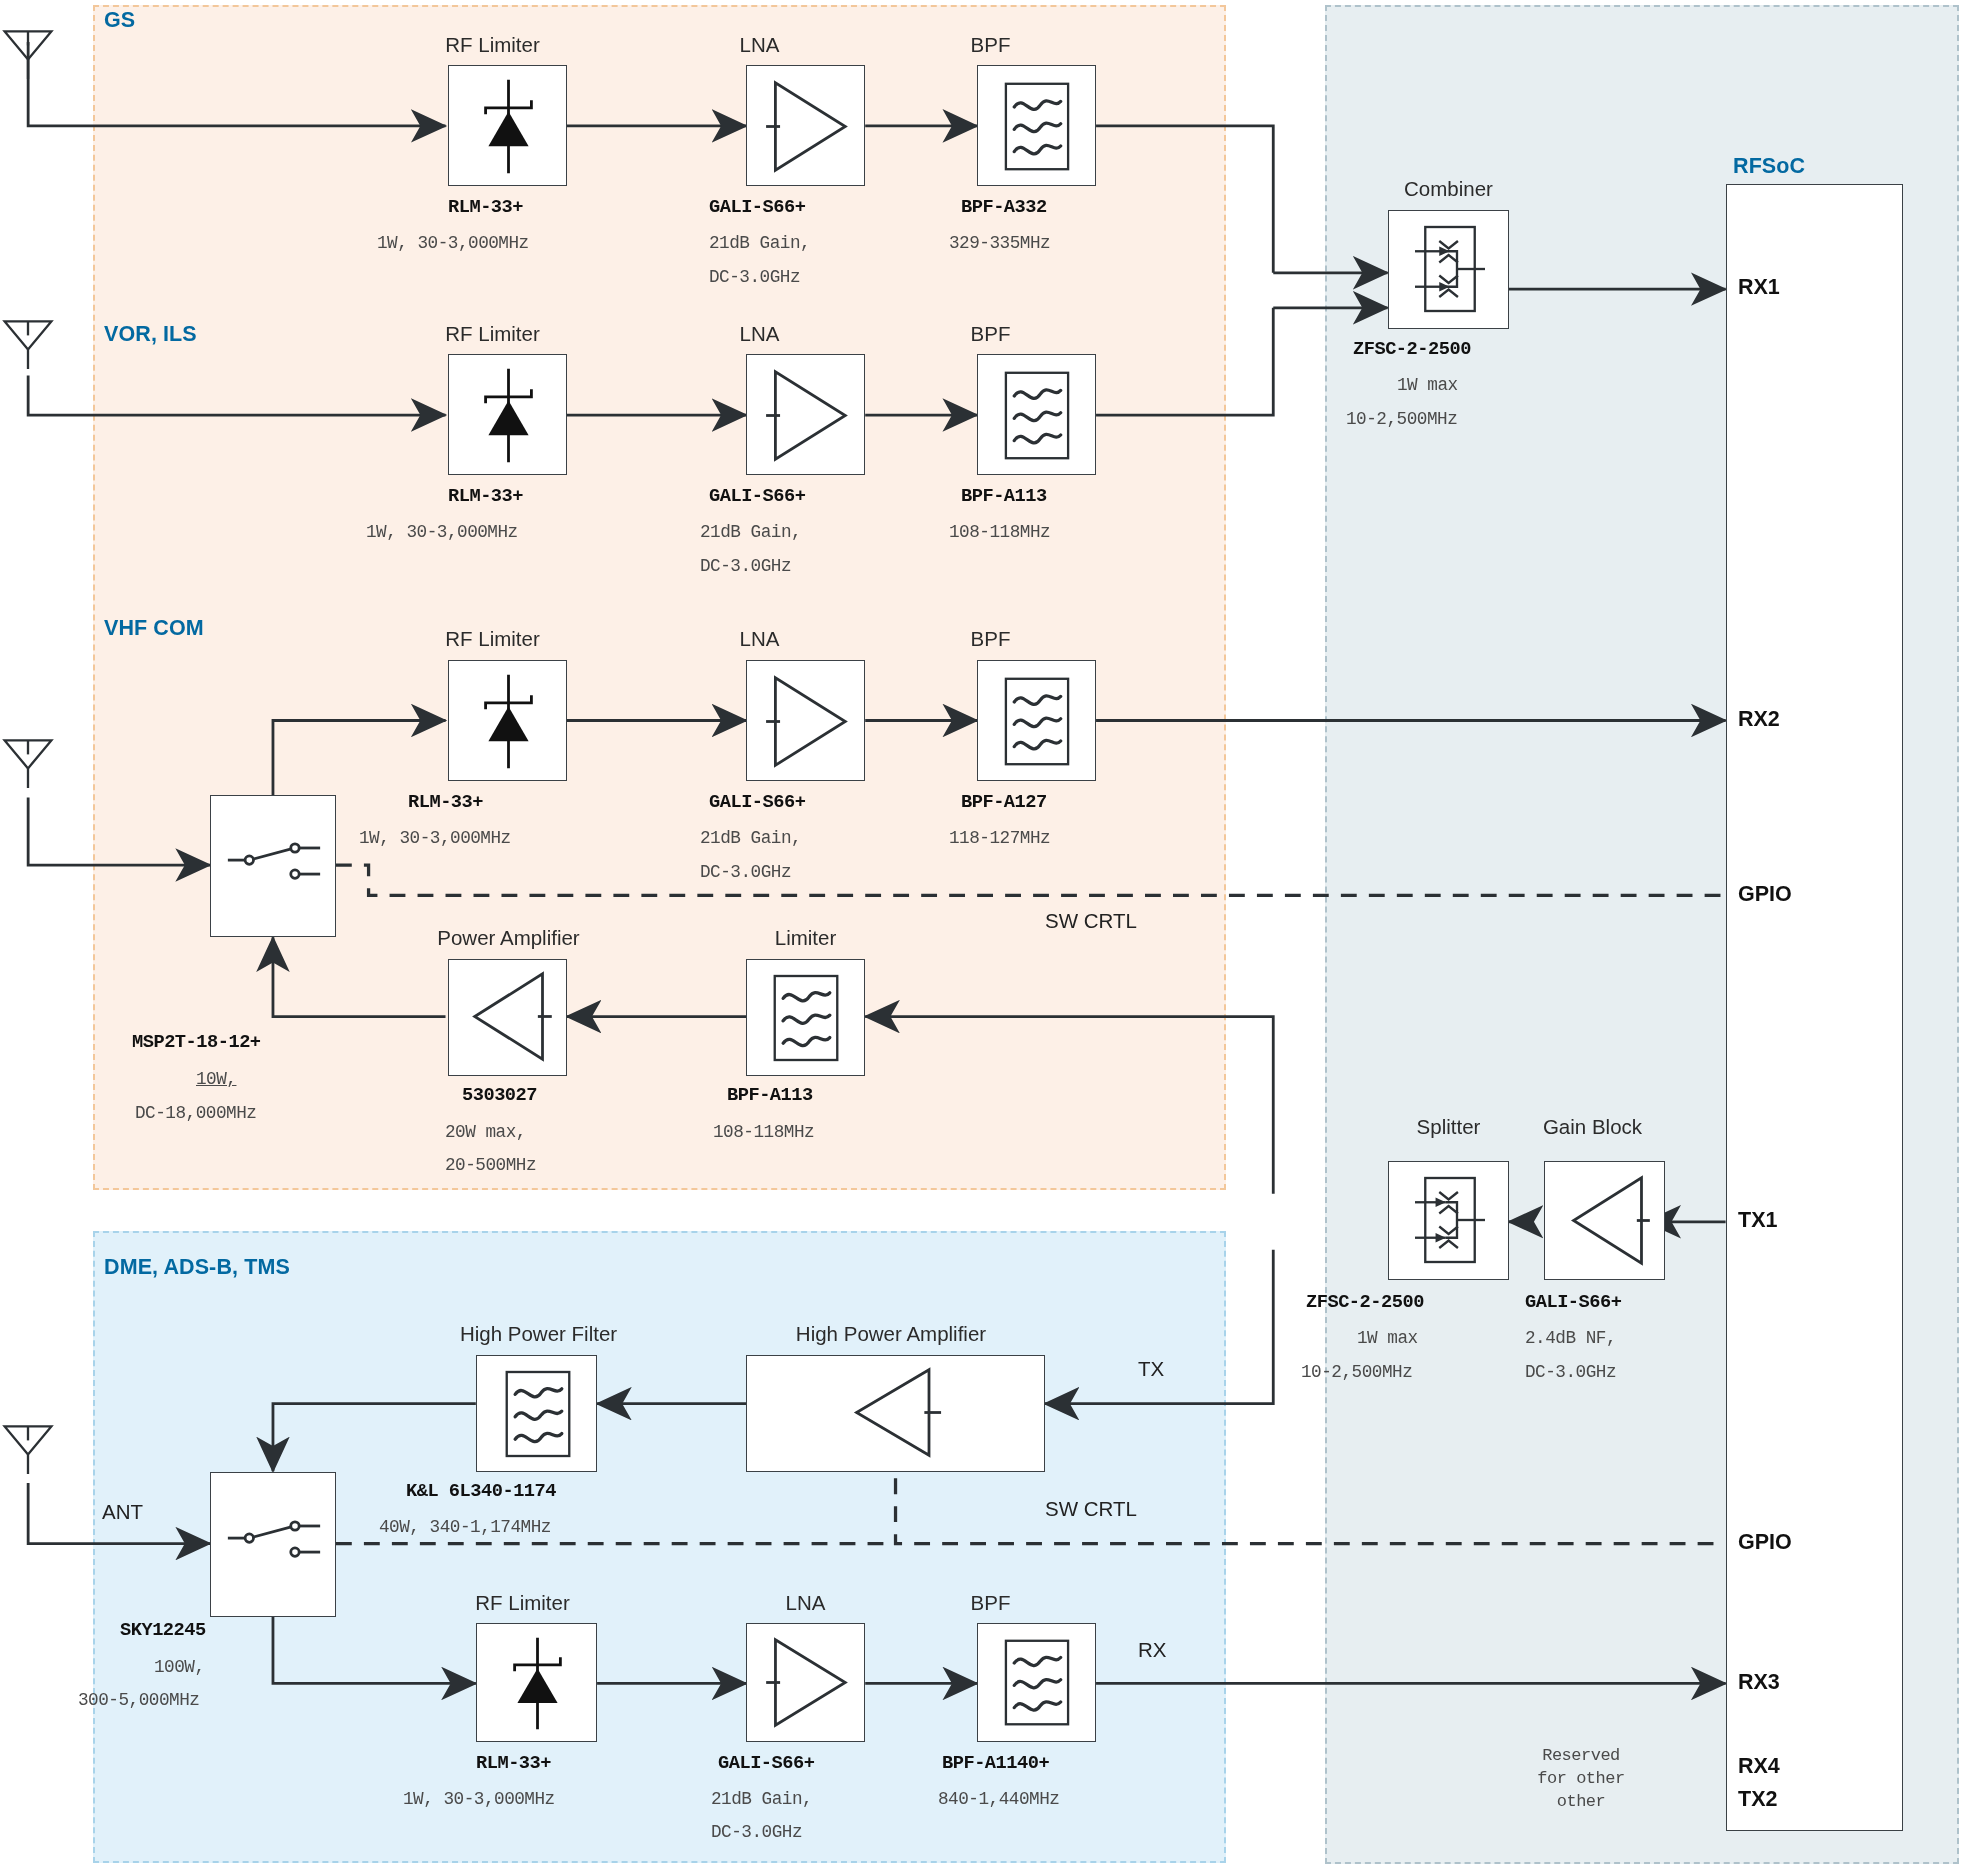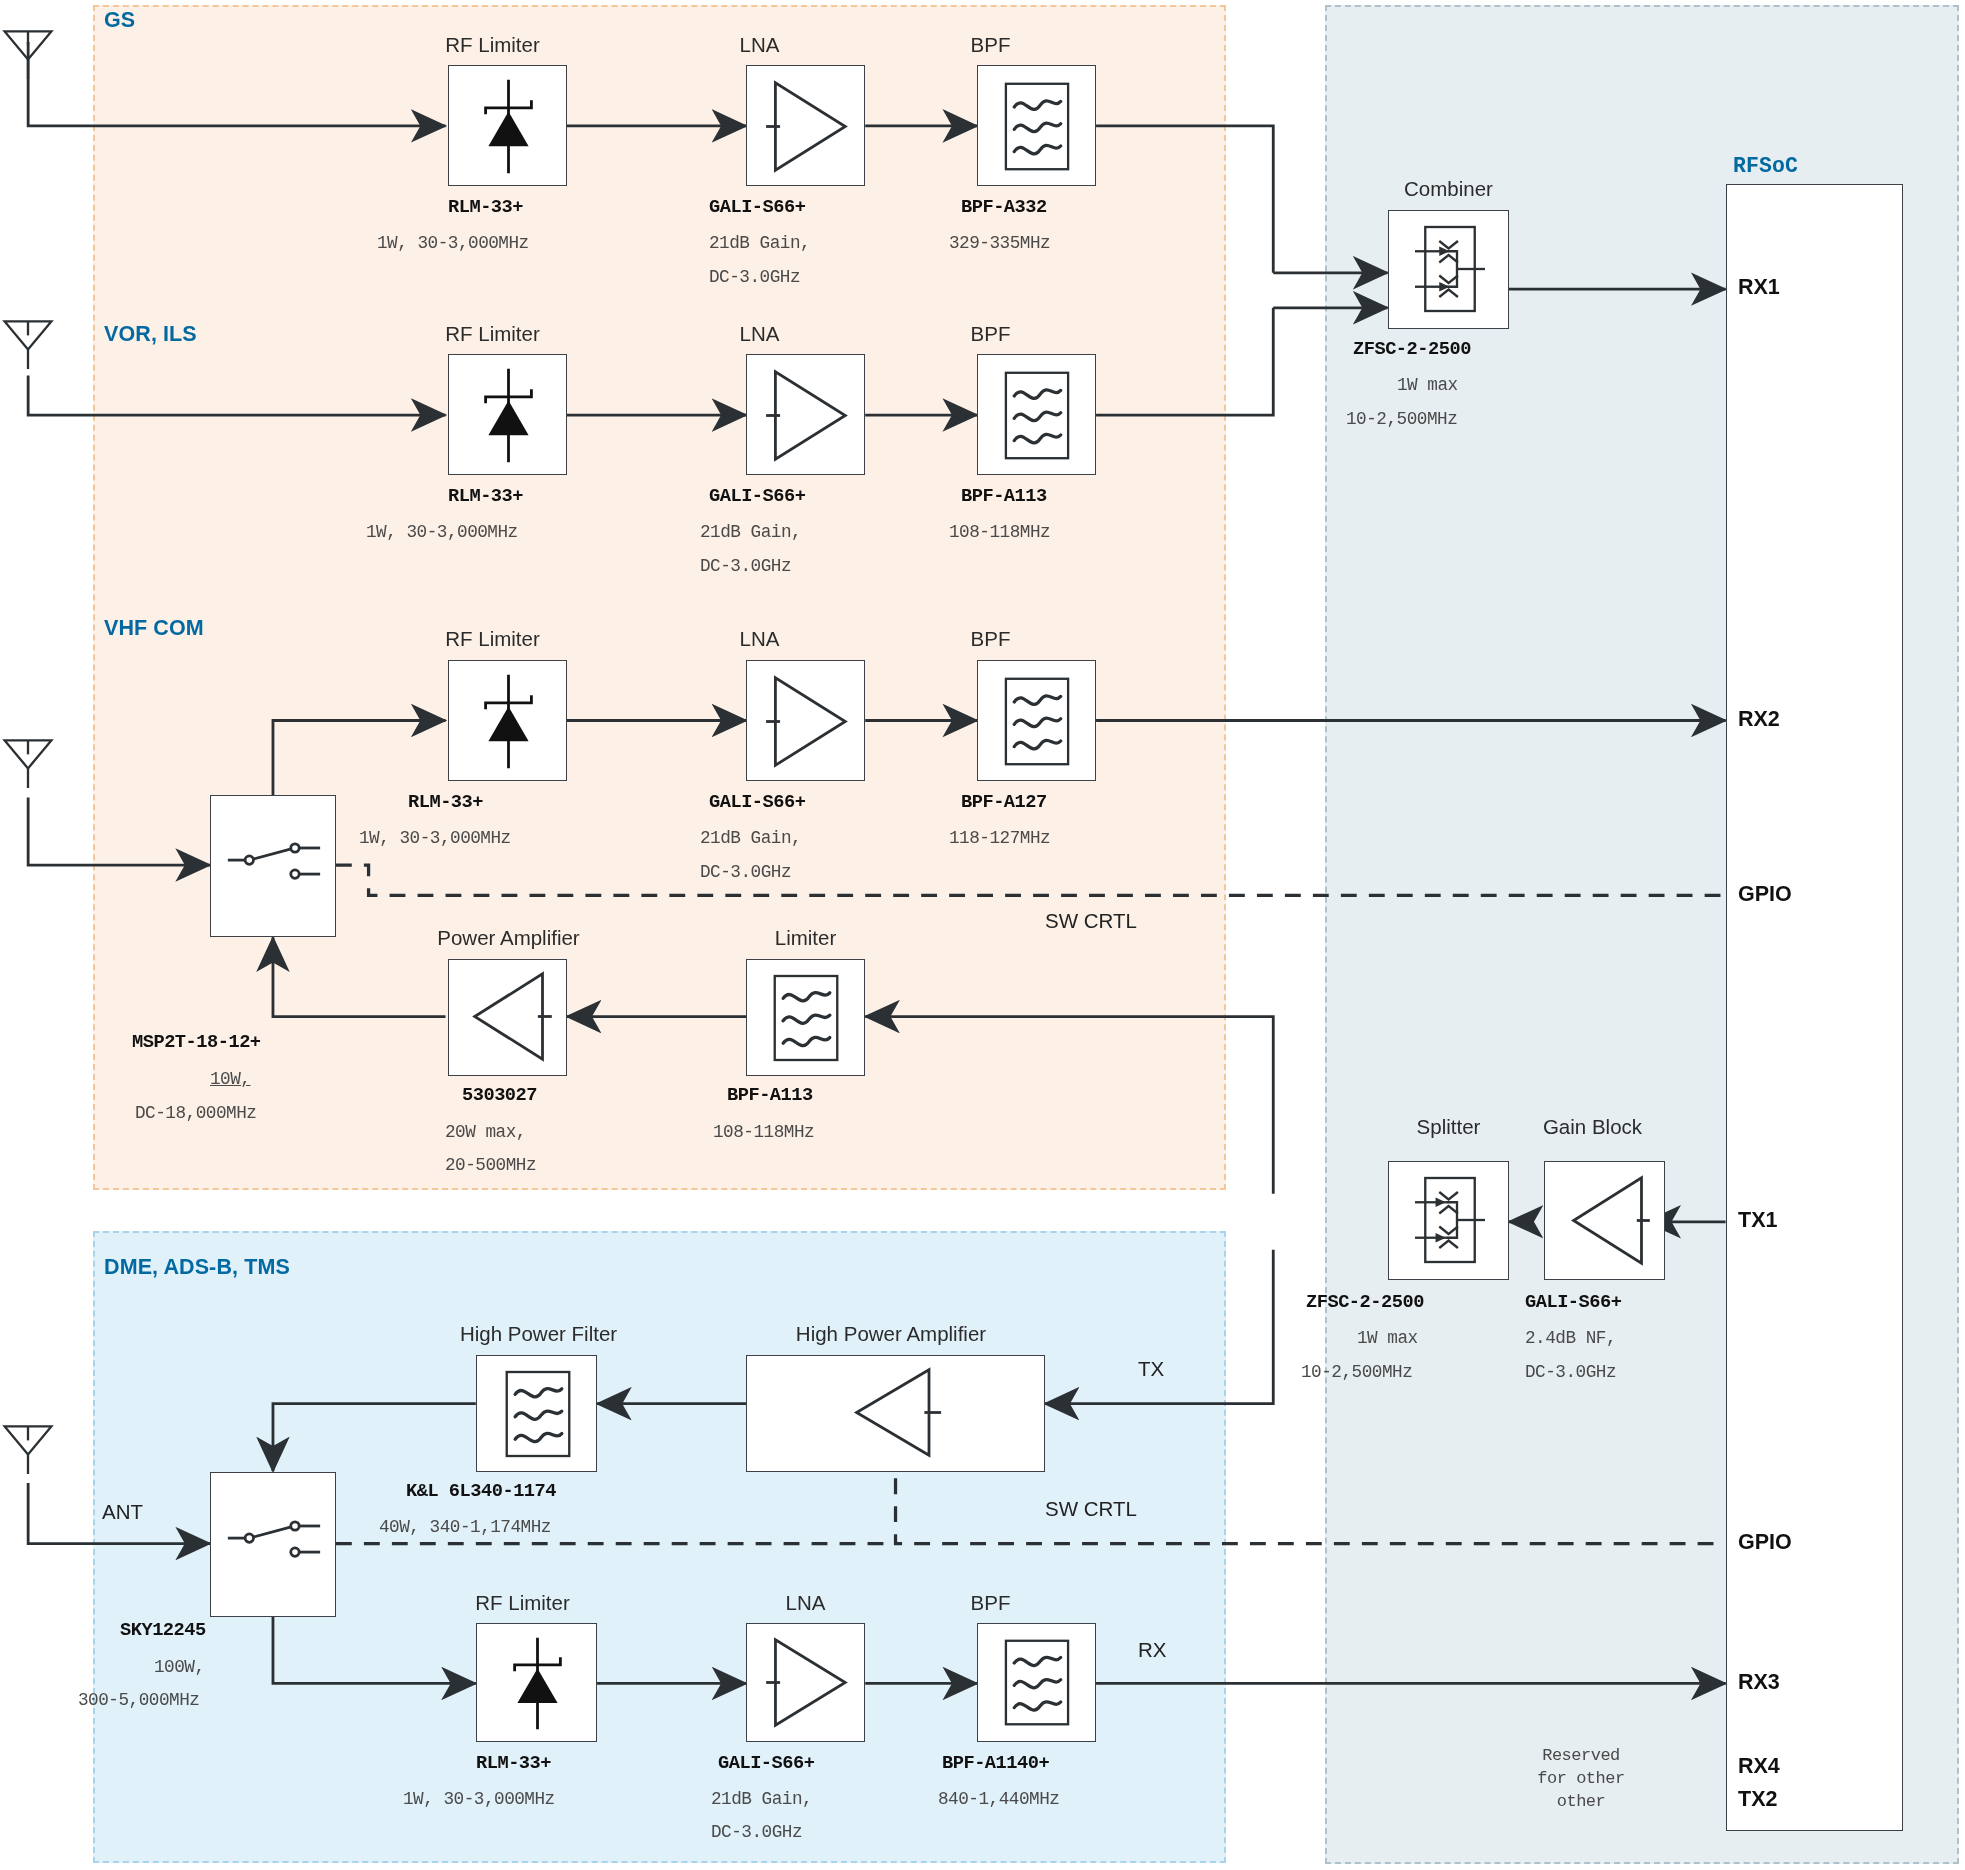--- a/index.html
+++ b/index.html
@@ -116,21 +116,21 @@
         <path d="M10,18 L110,18 L60,78 z"></path>
         <path d="M60,18 L60,48"></path>
         <path d="M60,78 L60,120"></path>
       </g>
   </svg>
 
   <div class="zone-label" style="left:104px;top:8.4px;">GS</div>
   <div class="zone-label" style="left:104px;top:322px;">VOR, ILS</div>
   <div class="zone-label" style="left:104px;top:616px;">VHF COM</div>
   <div class="zone-label" style="left:104px;top:1255px;">DME, ADS-B, TMS</div>
-  <div class="zone-label" style="left:1733px;top:154px;font-family:Liberation Mono, monospace;">RFSoC</div>
+  <div class="zone-label" style="left:1733px;top:154px;">RFSoC</div>
 
   <div class="blk-title" style="left:399px;top:33px;width:187px;">RF Limiter</div>
   <div class="blk" style="left:448px;top:65px;width:119px;height:121px;">
     <svg class="sym" style="left:29px;top:10.3px;" width="61" height="101" viewBox="0 0 130 216">
       <g stroke="#111" stroke-width="6" fill="none">
           <path d="M65,8 L65,208"></path>
           <path d="M16,82 L16,68 L114,68 L114,52"></path>
         </g>
       <path d="M22,150 L108,150 L65,76 z" fill="#111"></path>
     </svg>
@@ -212,21 +212,21 @@
           <circle cx="50" cy="62" r="9" fill="#fff"></circle>
         <path d="M58,60 L140,38"></path>
           <circle cx="148" cy="36" r="9" fill="#fff"></circle>
         <path d="M158,36 L202,36"></path>
         <circle cx="148" cy="92" r="9" fill="#fff"></circle>
           <path d="M158,92 L202,92"></path>
       </g>
     </svg>
   </div>
   <div class="pn" style="left:132px;top:1031px;">MSP2T-18-12+</div>
-  <div class="spec" style="left:210px;top:1069px;text-decoration:underline;">10W,</div>
+  <div class="spec" style="left:196px;top:1069px;text-decoration:underline;">10W,</div>
   <div class="spec" style="left:135px;top:1103px;">DC-18,000MHz</div>
 
   <div class="blk-title" style="left:399px;top:627px;width:187px;">RF Limiter</div>
   <div class="blk" style="left:448px;top:660px;width:119px;height:121px;">
     <svg class="sym" style="left:29px;top:10.3px;" width="61" height="101" viewBox="0 0 130 216">
       <g stroke="#111" stroke-width="6" fill="none">
           <path d="M65,8 L65,208"></path>
           <path d="M16,82 L16,68 L114,68 L114,52"></path>
         </g>
       <path d="M22,150 L108,150 L65,76 z" fill="#111"></path>

